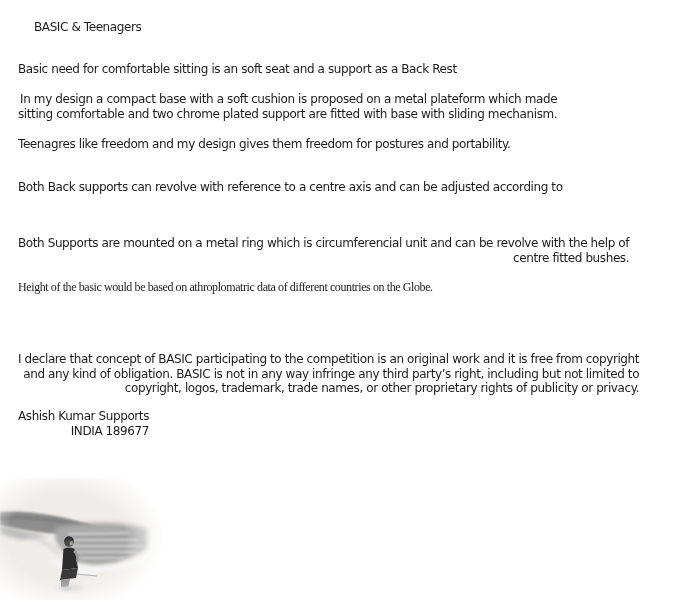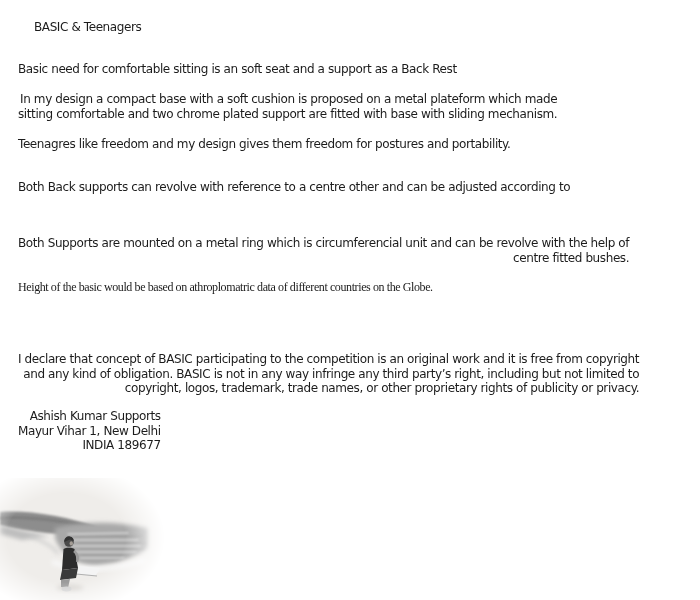--- a/index.html
+++ b/index.html
@@ -24,39 +24,38 @@
       <div class="line">Basic need for comfortable sitting is an soft seat and a support as a Back Rest</div>
     </div>
     <div class="para" style="top: 92px;">
       <div class="line">In my design a compact base with a soft cushion is proposed on a metal plateform which made</div>
       <div class="line">sitting comfortable and two chrome plated support are fitted with base with sliding mechanism.</div>
     </div>
     <div class="para" style="top: 137px;">
       <div class="line">Teenagres like freedom and my design gives them freedom for postures and portability.</div>
     </div>
     <div class="para" style="top: 180px;">
-      <div class="line">Both Back supports can revolve with reference to a centre other and can be adjusted according to</div>
+      <div class="line">Both Back supports can revolve with reference to a centre axis and can be adjusted according to</div>
     </div>
     <div class="para" style="top: 236px;">
       <div class="line">Both Supports are mounted on a metal ring which is circumferencial unit and can be revolve with the help of</div>
       <div class="line">centre fitted bushes.</div>
     </div>
     <div class="para" style="top: 280px; font-family: Liberation Serif, serif;">
       <div class="line">Height of the basic would be based on athroplomatric data of different countries on the Globe.</div>
     </div>
     <div class="para" style="top: 352px;">
       <div class="line">I declare that concept of BASIC participating to the competition is an original work and it is free from copyright</div>
       <div class="line">and any kind of obligation. BASIC is not in any way infringe any third party’s right, including but not limited to</div>
       <div class="line">copyright, logos, trademark, trade names, or other proprietary rights of publicity or privacy.</div>
     </div>
   </div>
 
 <div class="para" style="top:409px;">
     <div class="line">Ashish Kumar Supports</div>
-    <div class="line">Mayur Vihar 1, New Delhi</div>
     <div class="line">INDIA 189677</div>
   </div>
 
 <svg class="photo" width="165" height="124" viewBox="0 0 165 124" aria-hidden="true">
   <defs>
     <radialGradient id="fadeG" cx="0.40" cy="0.48" r="0.60">
       <stop offset="0" stop-color="#ffffff"></stop>
       <stop offset="0.60" stop-color="#ffffff"></stop>
       <stop offset="1" stop-color="#ffffff" stop-opacity="0"></stop>
     </radialGradient>

